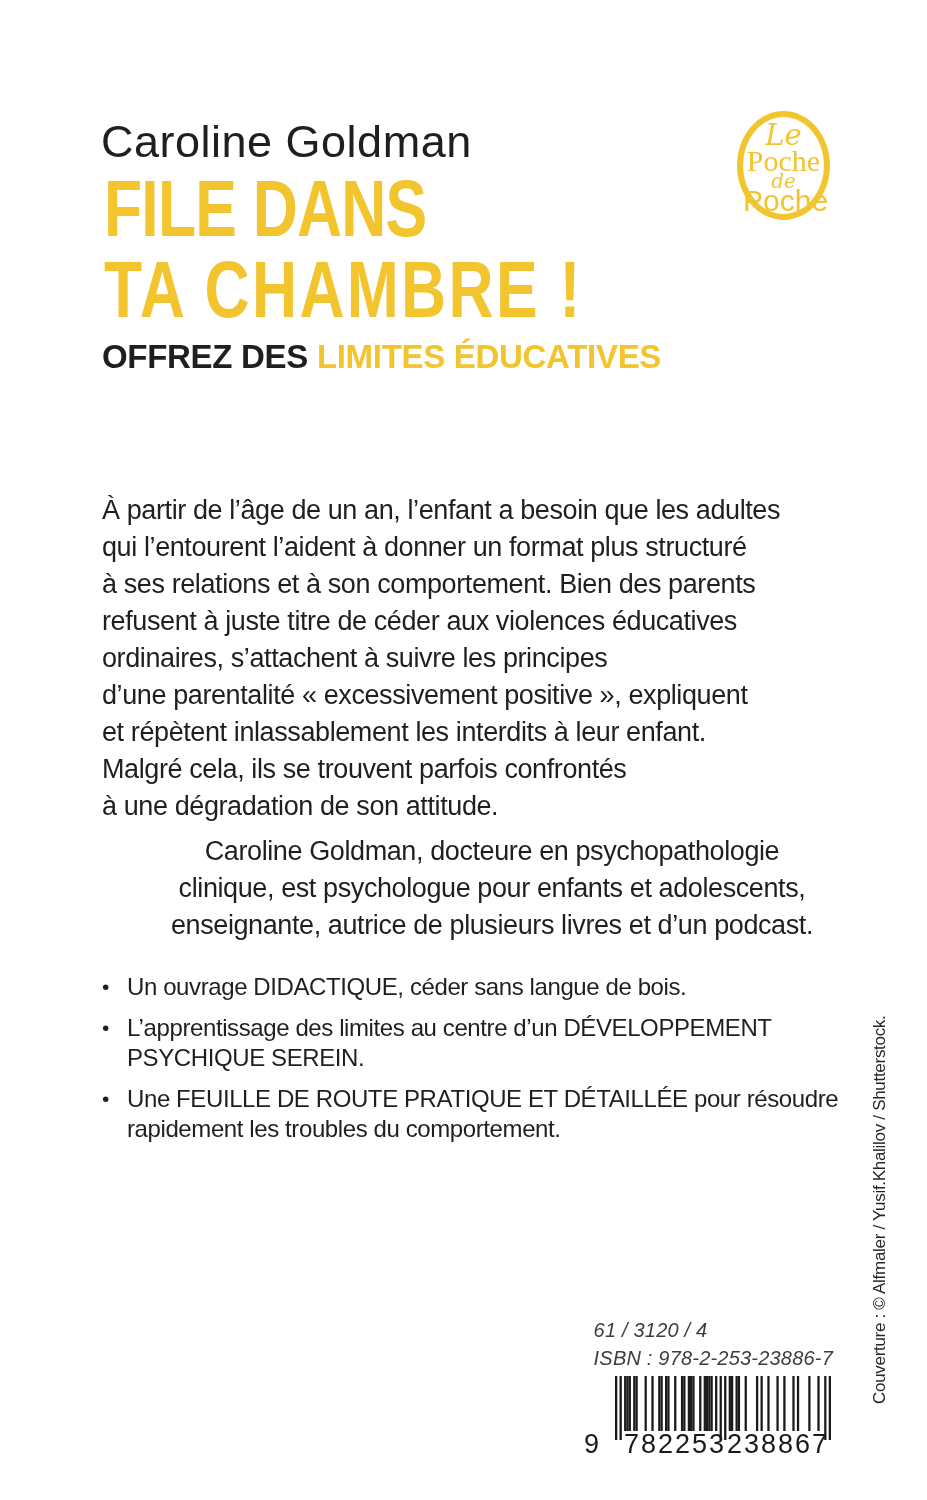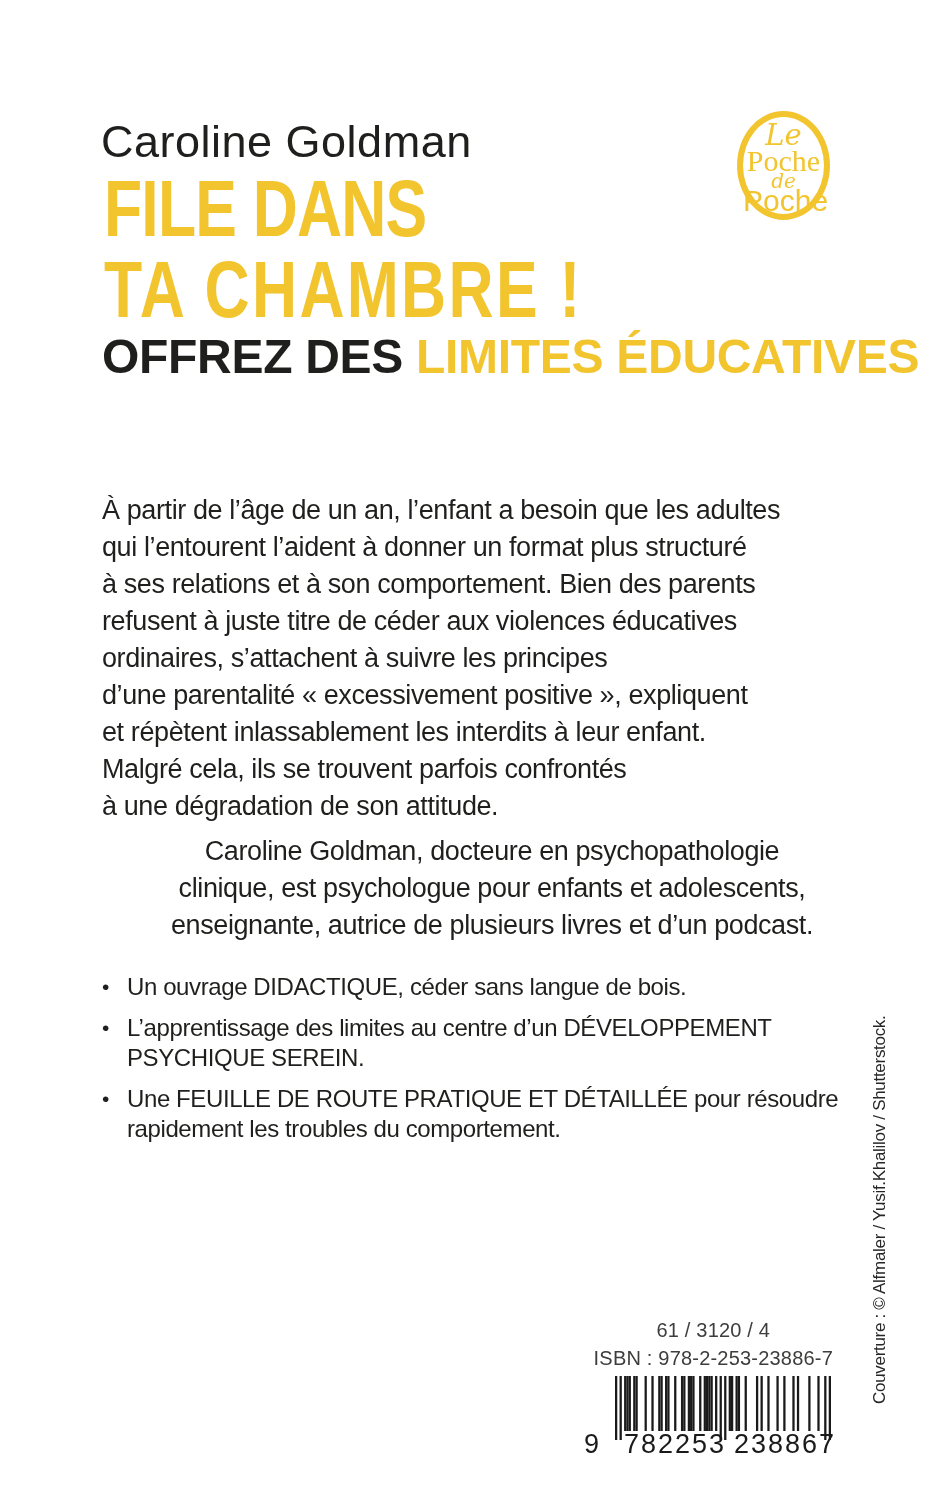--- a/index.html
+++ b/index.html
@@ -13,21 +13,21 @@
   }
   .title{
     position:absolute;left:104px;top:168px;
     font-size:80px;font-weight:bold;line-height:81px;color:var(--yellow);
     transform:scaleX(.78);transform-origin:0 0;white-space:nowrap;
   }
   .title .t1{display:block;letter-spacing:-1px;}
   .title .t2{display:block;letter-spacing:3px;}
   .subtitle{
     position:absolute;left:102px;top:334px;
-    font-size:48px;font-weight:bold;line-height:46px;color:var(--text);
+    font-size:33px;font-weight:bold;line-height:46px;color:var(--text);
     letter-spacing:-.3px;white-space:nowrap;
   }
   .subtitle .hl{color:var(--yellow);}
   .logo{
     position:absolute;left:737px;top:111px;width:93px;height:109px;
     border:6px solid var(--yellow);border-radius:50%;box-sizing:border-box;
   }
   .logo span{position:absolute;left:0;width:100%;text-align:center;color:var(--yellow);line-height:1;}
   .logo .le{top:4px;font-family:"DejaVu Serif",serif;font-style:italic;font-size:29px;}
   .logo .livre{top:29px;font-family:"Liberation Serif",serif;font-size:30px;}
@@ -44,30 +44,30 @@
   .bullets{position:absolute;left:102px;top:972px;width:740px;}
   .bullet-item{display:flex;align-items:flex-start;}
   .bullet-item + .bullet-item{margin-top:11px;}
   .bullet-item .marker{width:25px;flex:0 0 25px;font-size:21px;line-height:30px;color:var(--text);}
   .bullet-item .btext{font-size:24px;line-height:30px;letter-spacing:-.4px;white-space:pre-line;color:var(--text);}
   .credit{
     position:absolute;left:870px;top:1404px;transform:rotate(-90deg);transform-origin:0 0;
     font-size:17px;letter-spacing:-.3px;white-space:nowrap;color:#262624;
   }
   .footer-ids{
-    position:absolute;right:94px;top:1316px;text-align:center;
-    font-size:20px;line-height:28px;letter-spacing:.2px;color:var(--footer-text,#3d3d3c);white-space:nowrap;
+    position:absolute;right:94px;top:1316px;text-align:left;
+    font-size:20px;line-height:28px;letter-spacing:.2px;color:var(--footer-text,#3d3d3c);white-space:nowrap;font-style:italic;
   }
   .barcode{position:absolute;left:584px;top:1376px;width:250px;height:84px;}
   .barcode svg{position:absolute;left:31px;top:0;width:216px;height:64px;}
   .barcode svg rect{fill:var(--barcode,#1a1a1a);}
   .bc-digit{position:absolute;top:53px;font-size:27px;line-height:31px;color:var(--barcode,#1a1a1a);}
   .bc-prefix{left:0;}
   .bc-g1{left:40px;width:94px;text-align:right;letter-spacing:2px;}
-  .bc-g2{left:150px;width:97px;text-align:right;letter-spacing:2px;}
+  .bc-g2{left:143px;width:97px;text-align:right;letter-spacing:2px;}
 </style>
 </head>
 <body>
 
 <div class="page" style="--yellow: #f2c42e; --text: #1f1f1d; --footer-text: #3d3d3c; --barcode: #1a1a1a;">
 
   <div class="author">Caroline Goldman</div>
 
   <div class="title">
     <span class="t1">FILE DANS</span>

